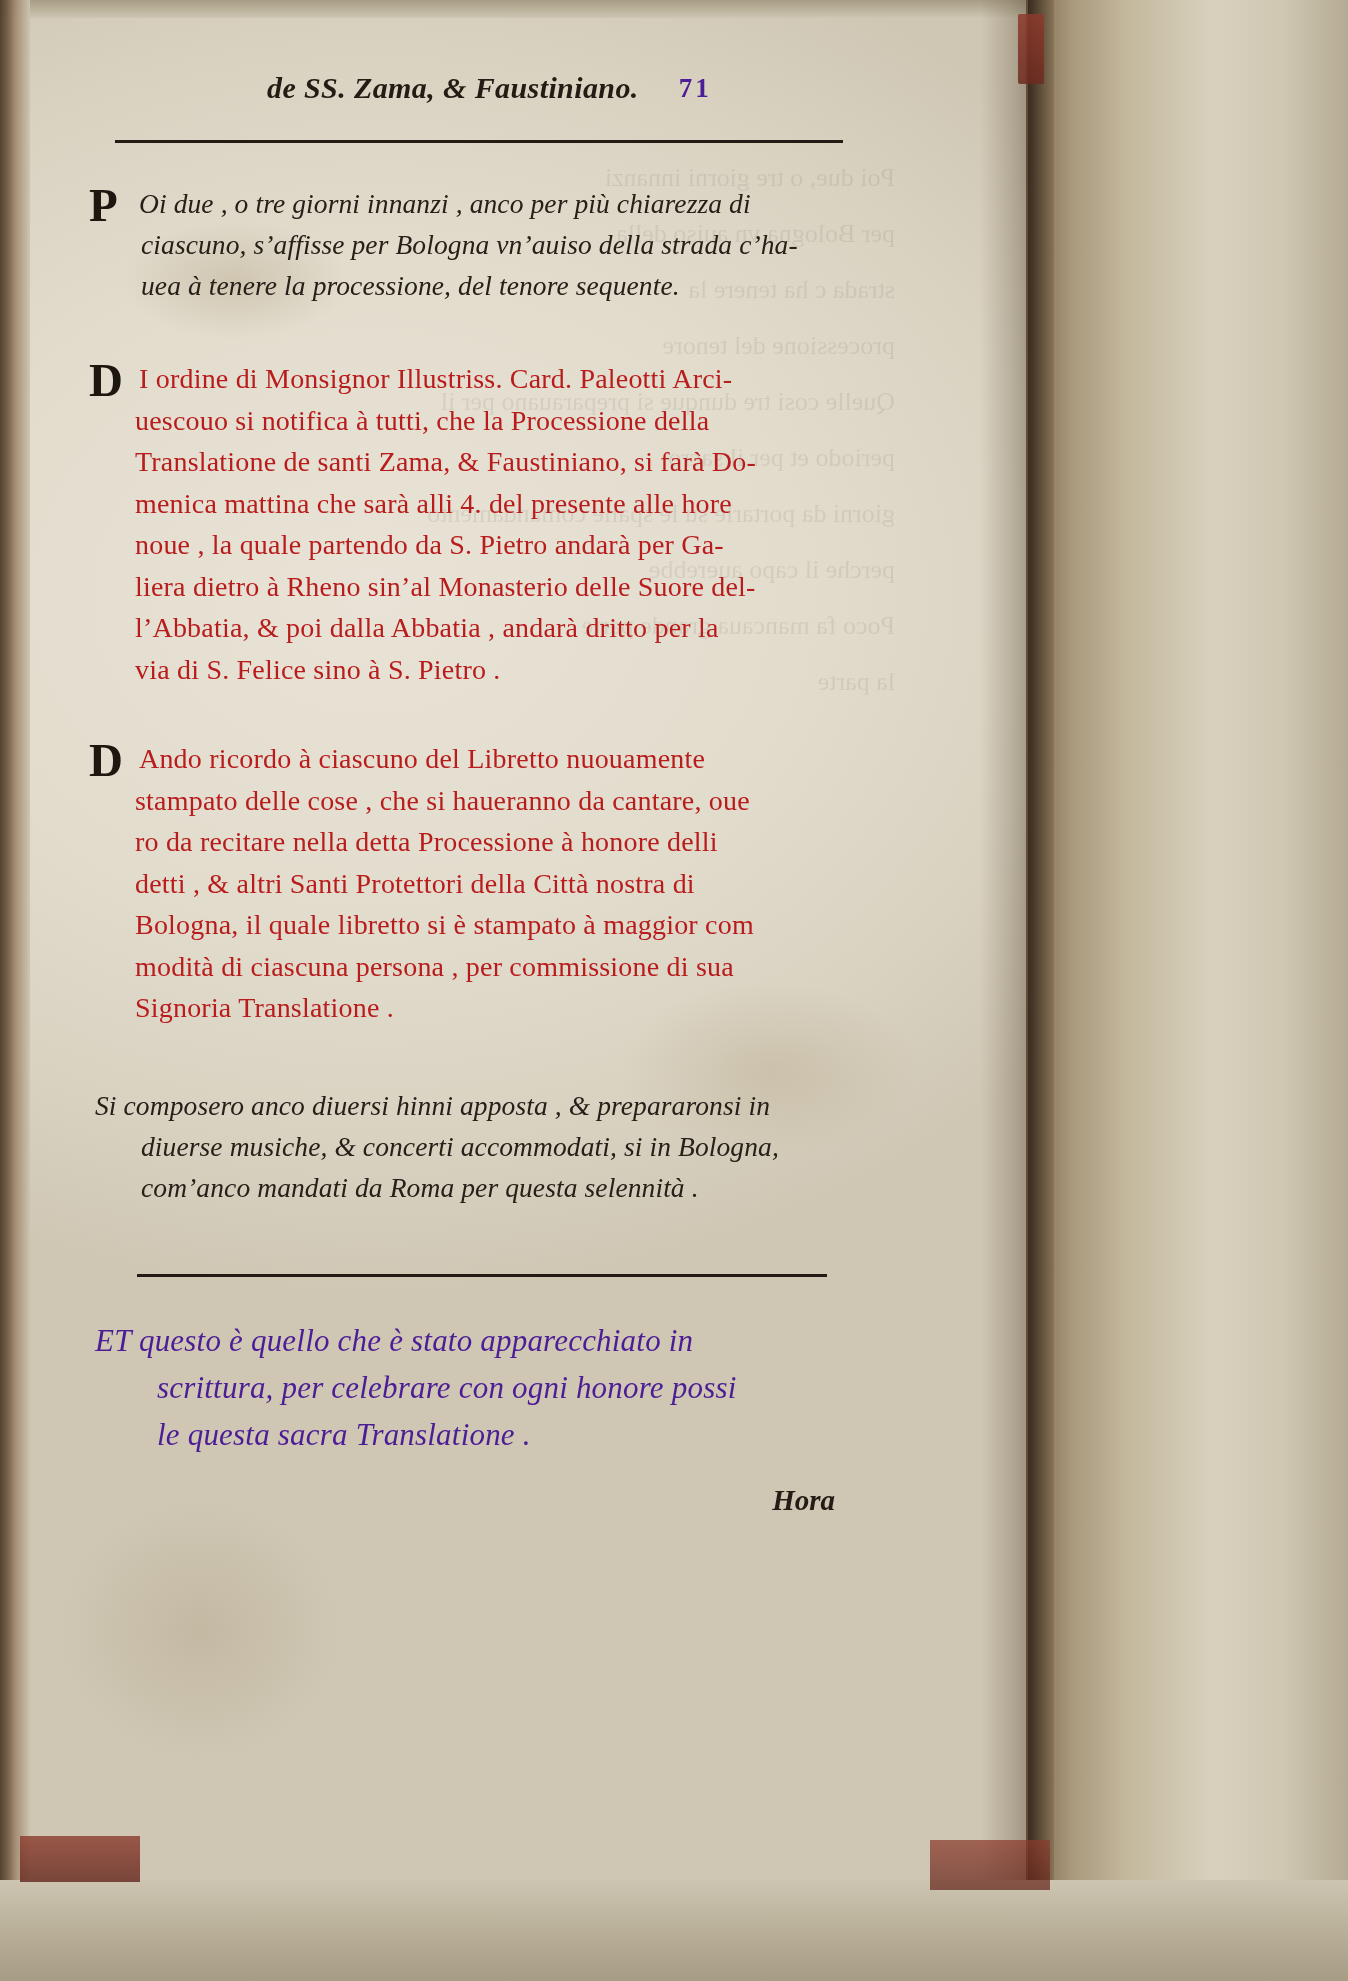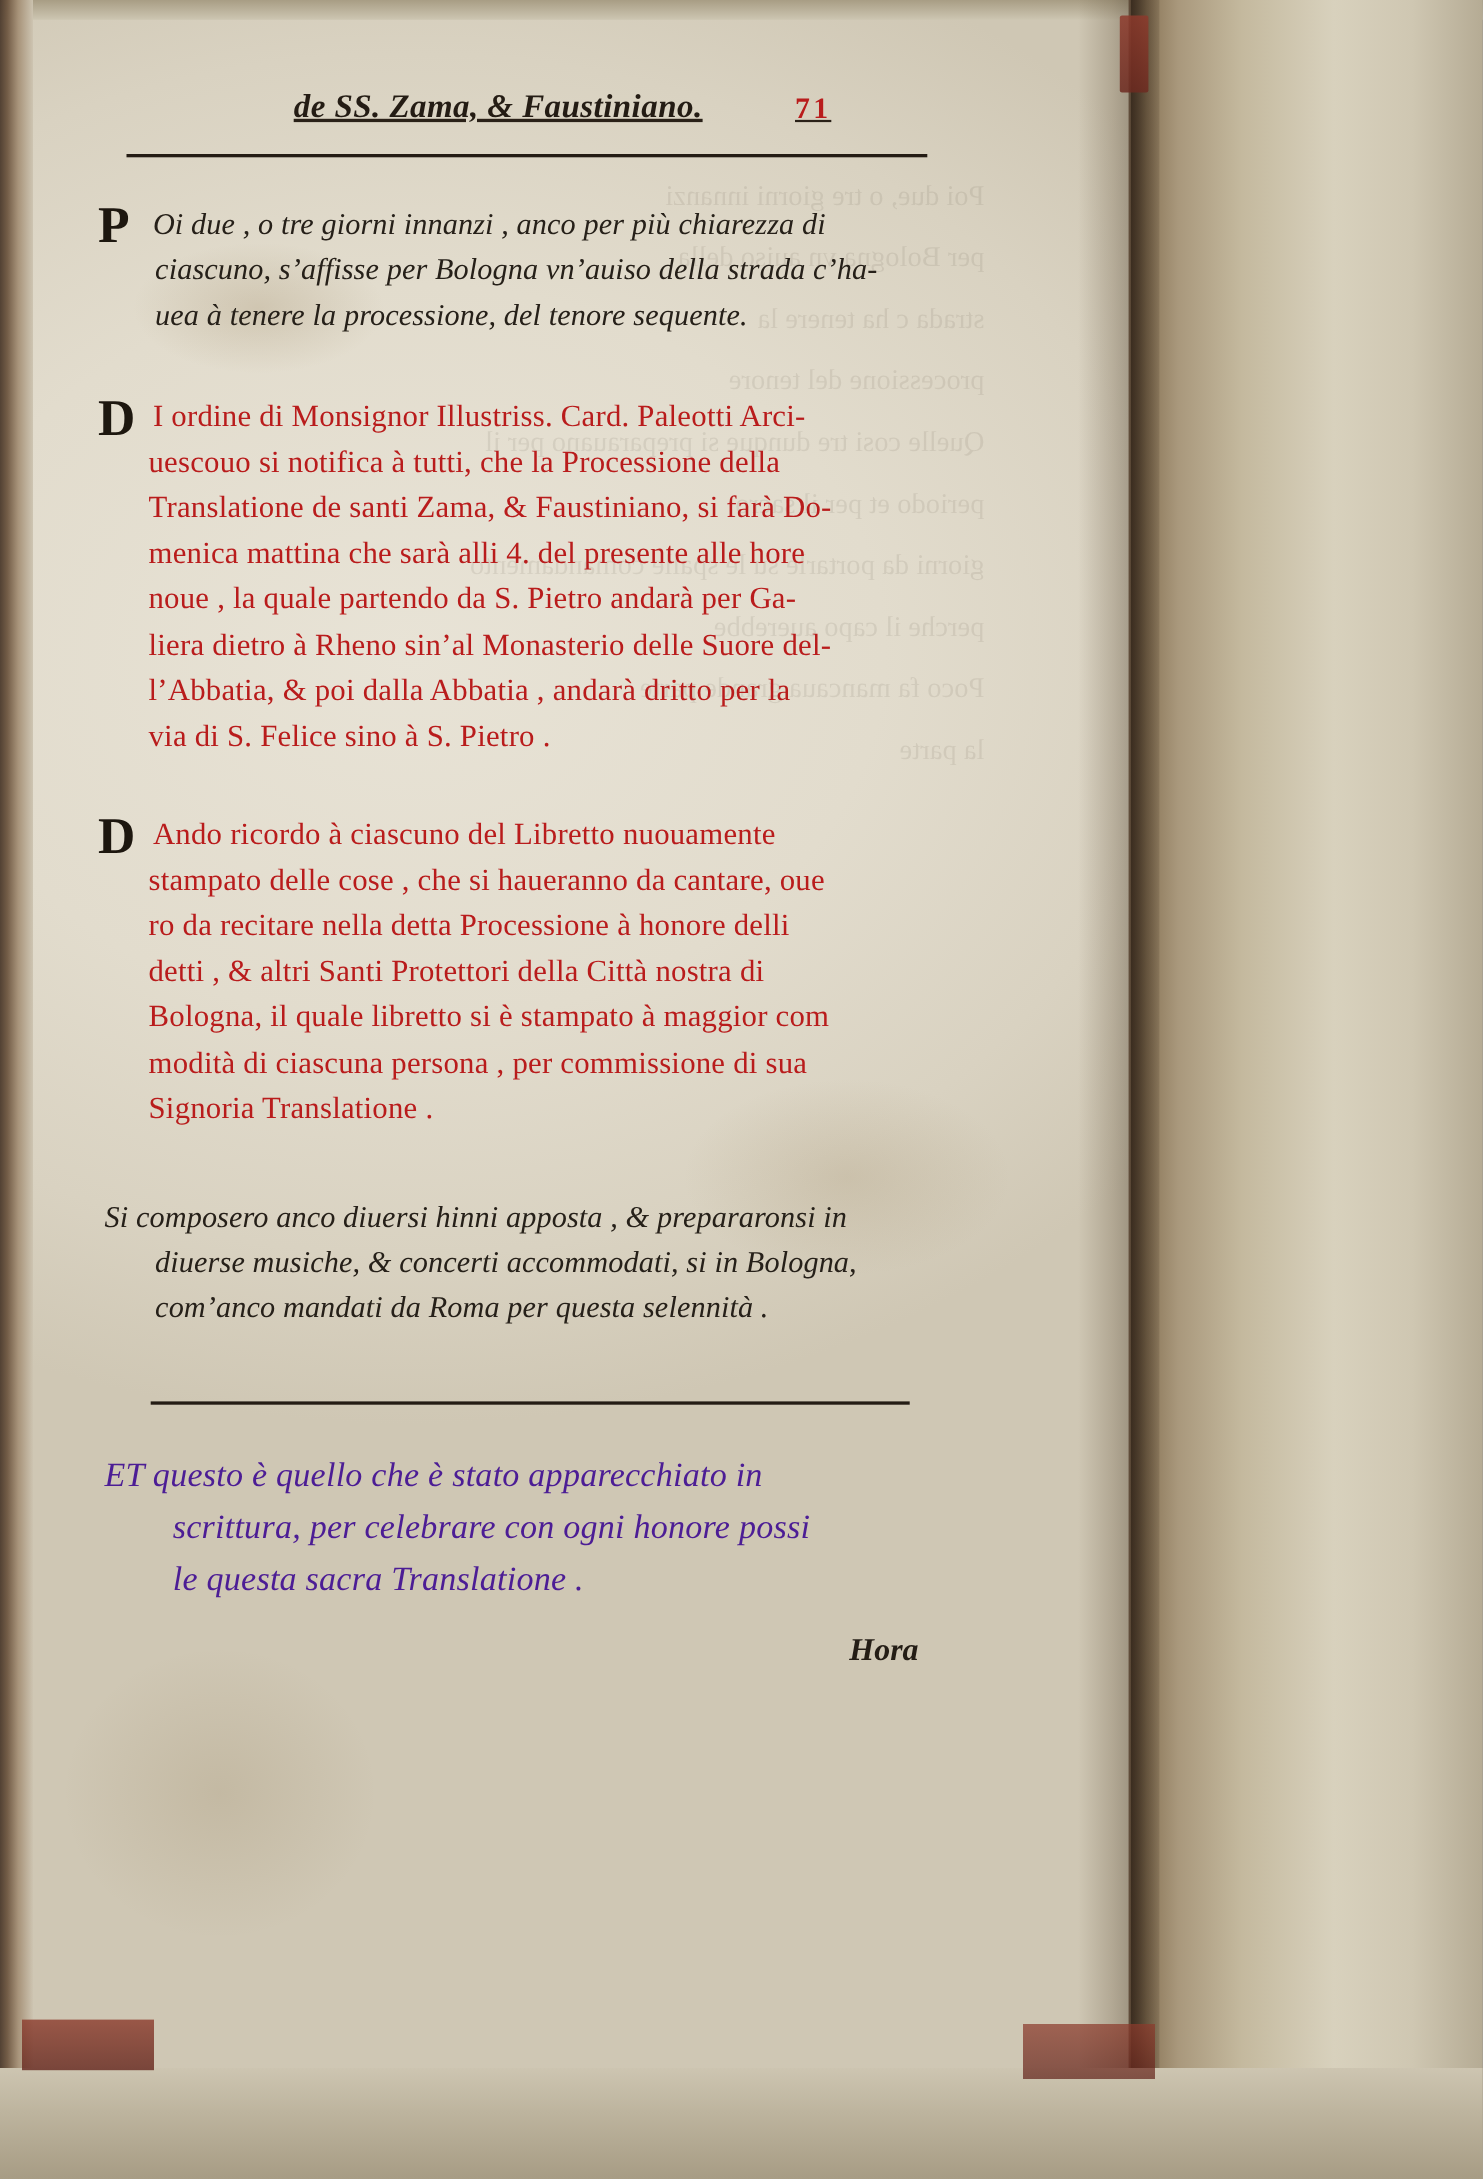--- a/index.html
+++ b/index.html
@@ -114,41 +114,40 @@
   .text-column {
     position: absolute;
     left: 95px;
     top: 62px;
     width: 800px;
     color: #2a2118;
   }
 
   .running-head {
     display: flex;
-    align-items: flex-end;
+    align-items: center;
     justify-content: flex-start;
     height: 52px;
     padding-left: 172px;
-    text-decoration: underline;
   }
 
   .head-title {
     font-style: italic;
     font-weight: bold;
     font-size: 30px;
     letter-spacing: .4px;
     color: #241c14;
     white-space: nowrap;
   }
 
   .head-folio {
     font-size: 27px;
     font-weight: bold;
-    color: #b91c1c;
-    margin-left: 84px;
+    color: #4c1d95;
+    margin-left: 40px;
     letter-spacing: 3px;
   }
 
   .rule {
     height: 3px;
     background: #241c14;
     margin: 26px 0 0 20px;
     width: 728px;
   }
 

